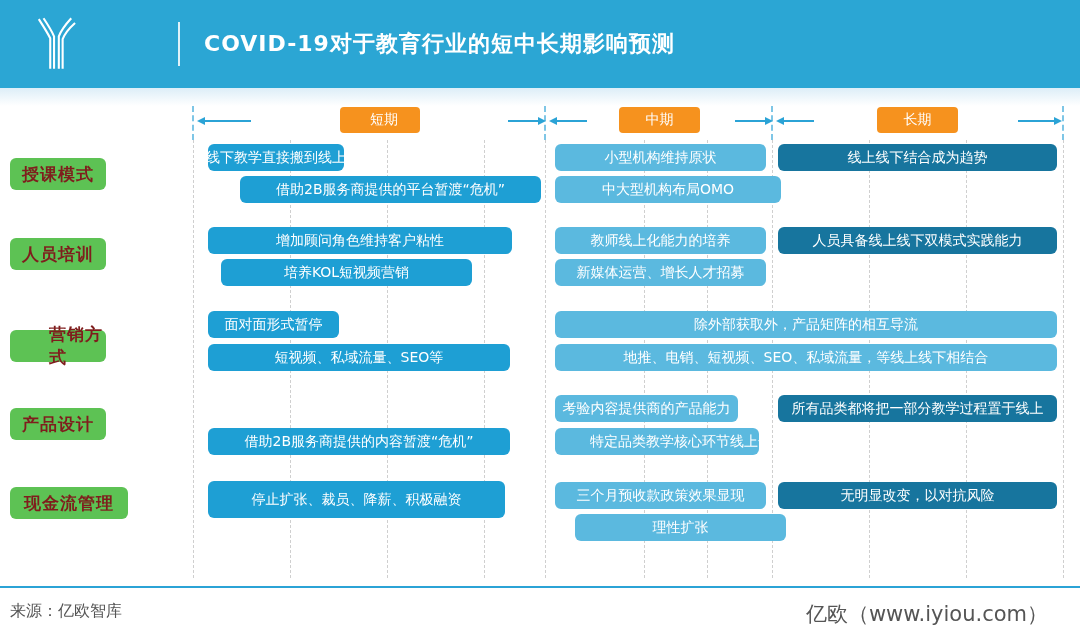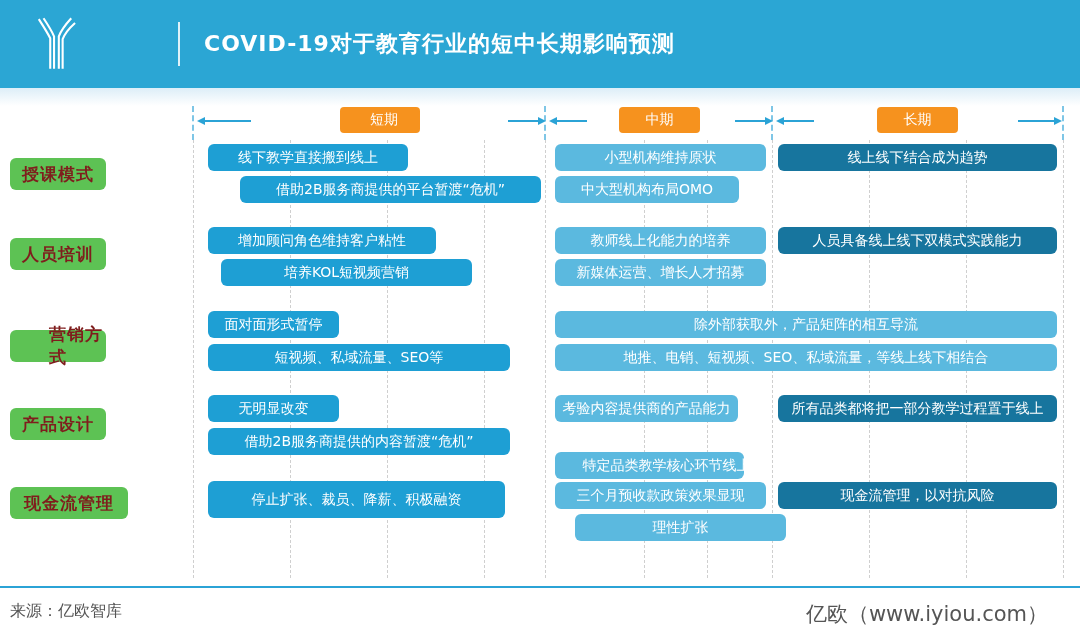--- a/index.html
+++ b/index.html
@@ -108,45 +108,44 @@
   <div class="pill" style="left:340px;top:107px;width:80px;padding-left:8px;">短期</div>
   <div class="pill" style="left:619px;top:107px;width:81px;">中期</div>
   <div class="pill" style="left:877px;top:107px;width:81px;">长期</div>
 
   <div class="row-label" style="top:158px;width:96px;">授课模式</div>
   <div class="row-label" style="top:238px;width:96px;">人员培训</div>
   <div class="row-label" style="top:330px;width:96px;padding-left:39px;">营销方式</div>
   <div class="row-label" style="top:408px;width:96px;">产品设计</div>
   <div class="row-label" style="top:487px;width:118px;">现金流管理</div>
 
-  <div class="box med" style="left:208px;top:144px;width:200px;">线下教学直接搬到线上</div>
+  <div class="box med" style="left:208px;top:144px;width:136px;">线下教学直接搬到线上</div>
   <div class="box med" style="left:240px;top:176px;width:301px;">借助2B服务商提供的平台暂渡“危机”</div>
   <div class="box light" style="left:555px;top:144px;width:211px;">小型机构维持原状</div>
-  <div class="box light" style="left:555px;top:176px;width:184px;">中大型机构布局OMO</div>
+  <div class="box light" style="left:555px;top:176px;width:226px;">中大型机构布局OMO</div>
   <div class="box dark" style="left:778px;top:144px;width:279px;">线上线下结合成为趋势</div>
 
-  <div class="box med" style="left:208px;top:227px;width:228px;">增加顾问角色维持客户粘性</div>
+  <div class="box med" style="left:208px;top:227px;width:304px;">增加顾问角色维持客户粘性</div>
   <div class="box med" style="left:221px;top:259px;width:251px;">培养KOL短视频营销</div>
   <div class="box light" style="left:555px;top:227px;width:211px;">教师线上化能力的培养</div>
   <div class="box light" style="left:555px;top:259px;width:211px;">新媒体运营、增长人才招募</div>
   <div class="box dark" style="left:778px;top:227px;width:279px;">人员具备线上线下双模式实践能力</div>
 
   <div class="box med" style="left:208px;top:311px;width:131px;">面对面形式暂停</div>
   <div class="box med" style="left:208px;top:344px;width:302px;">短视频、私域流量、SEO等</div>
   <div class="box light" style="left:555px;top:311px;width:502px;">除外部获取外，产品矩阵的相互导流</div>
   <div class="box light" style="left:555px;top:344px;width:502px;">地推、电销、短视频、SEO、私域流量，等线上线下相结合</div>
 
-  <div class="box med" style="left:208px;top:395px;width:131px;">无明显改变</div>
   <div class="box med" style="left:208px;top:428px;width:302px;">借助2B服务商提供的内容暂渡“危机”</div>
   <div class="box light" style="left:555px;top:395px;width:183px;">考验内容提供商的产品能力</div>
-  <div class="box light" style="left:555px;top:452px;width:189px;padding-left:48px;">特定品类教学核心环节线上化</div>
+  <div class="box light" style="left:555px;top:428px;width:204px;padding-left:48px;">特定品类教学核心环节线上化</div>
   <div class="box dark" style="left:778px;top:395px;width:279px;">所有品类都将把一部分教学过程置于线上</div>
 
   <div class="box med" style="left:208px;top:481px;width:297px;height:37px;">停止扩张、裁员、降薪、积极融资</div>
   <div class="box light" style="left:555px;top:482px;width:211px;">三个月预收款政策效果显现</div>
   <div class="box light" style="left:555px;top:514px;width:211px;margin-left:20px;">理性扩张</div>
-  <div class="box dark" style="left:778px;top:482px;width:279px;">现金流管理，以对抗风险</div>
+  <div class="box dark" style="left:778px;top:482px;width:279px;">无明显改变，以对抗风险</div>
 
   <div class="footer-divider"></div>
   <div class="source-text">来源：亿欧智库</div>
   <div class="brand-text">亿欧（www.iyiou.com）</div>
 
 </div>
 
 </body></html>

